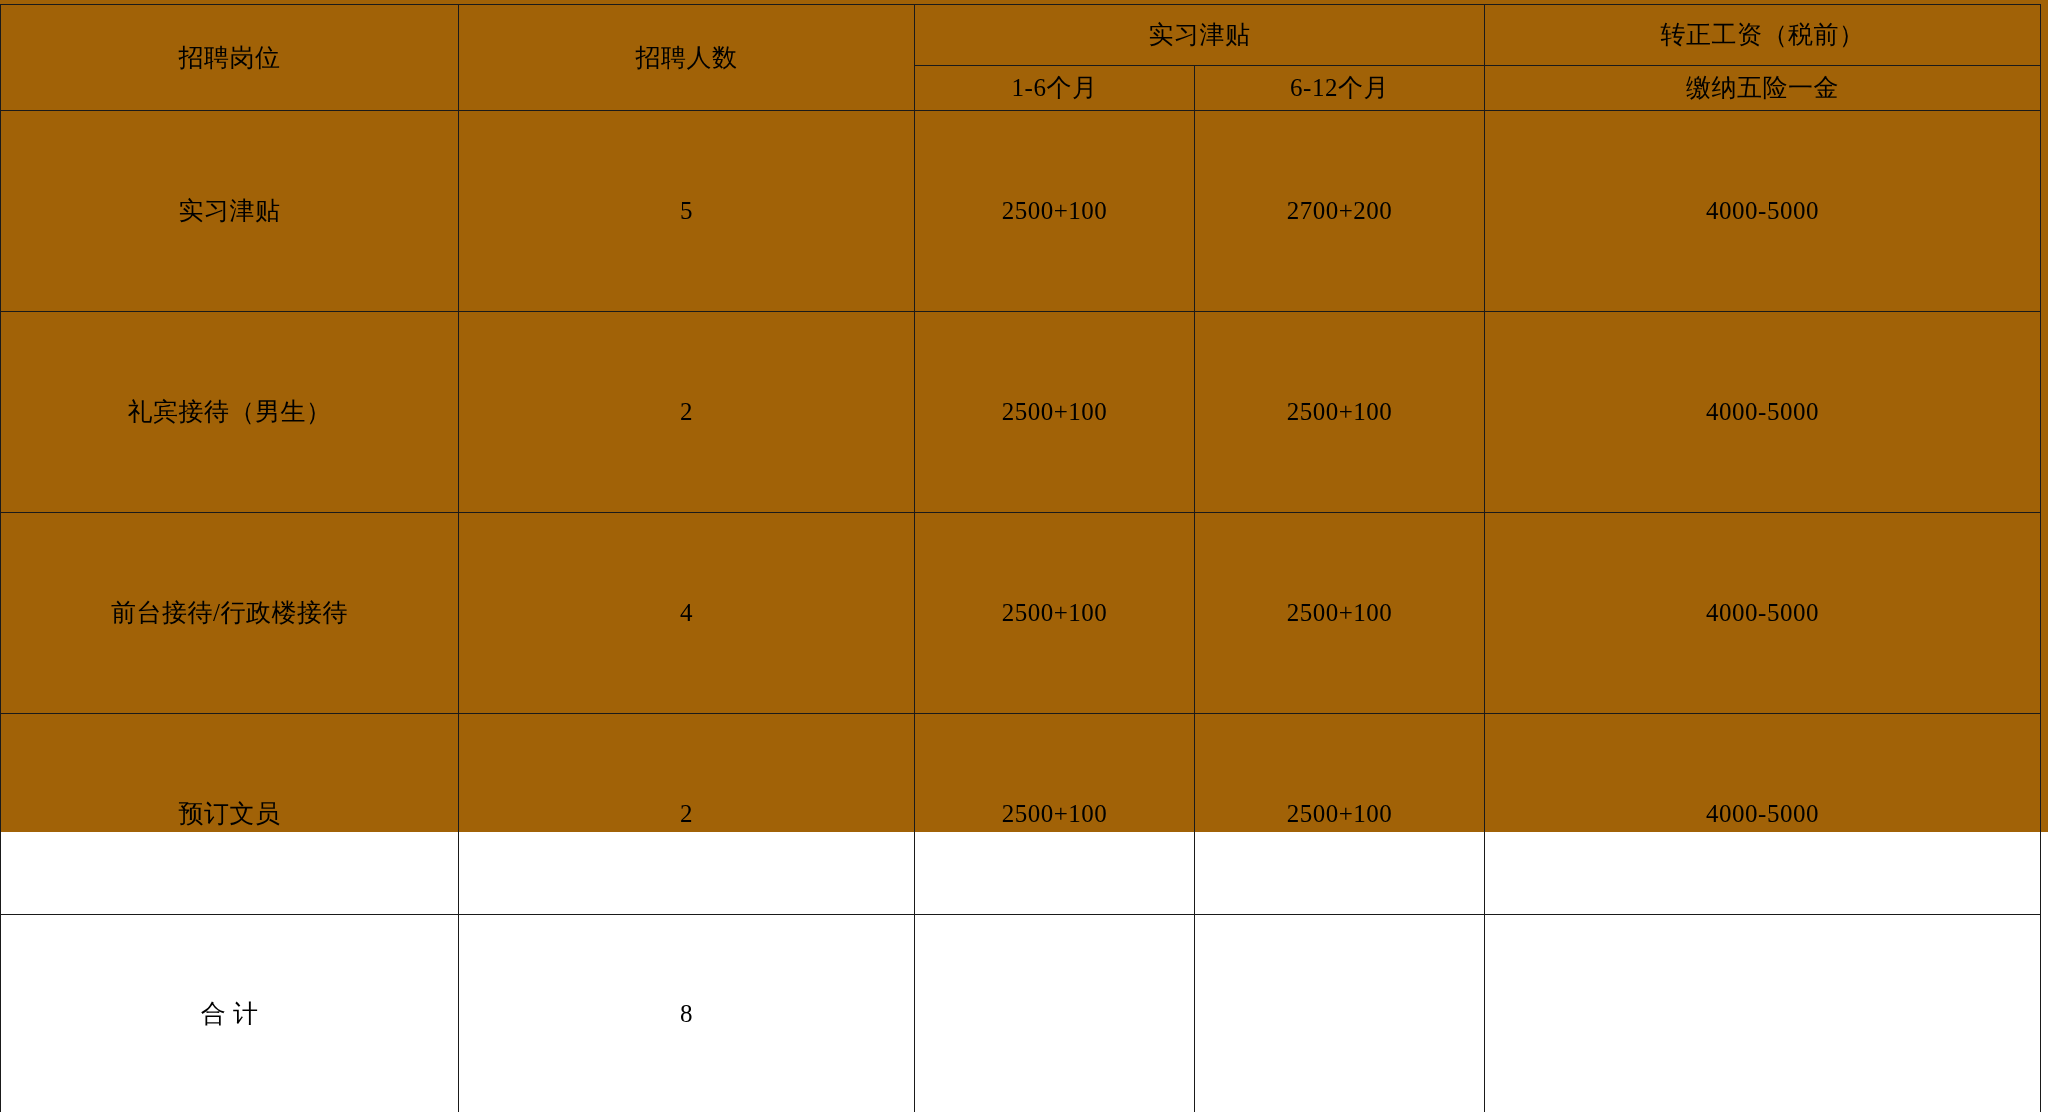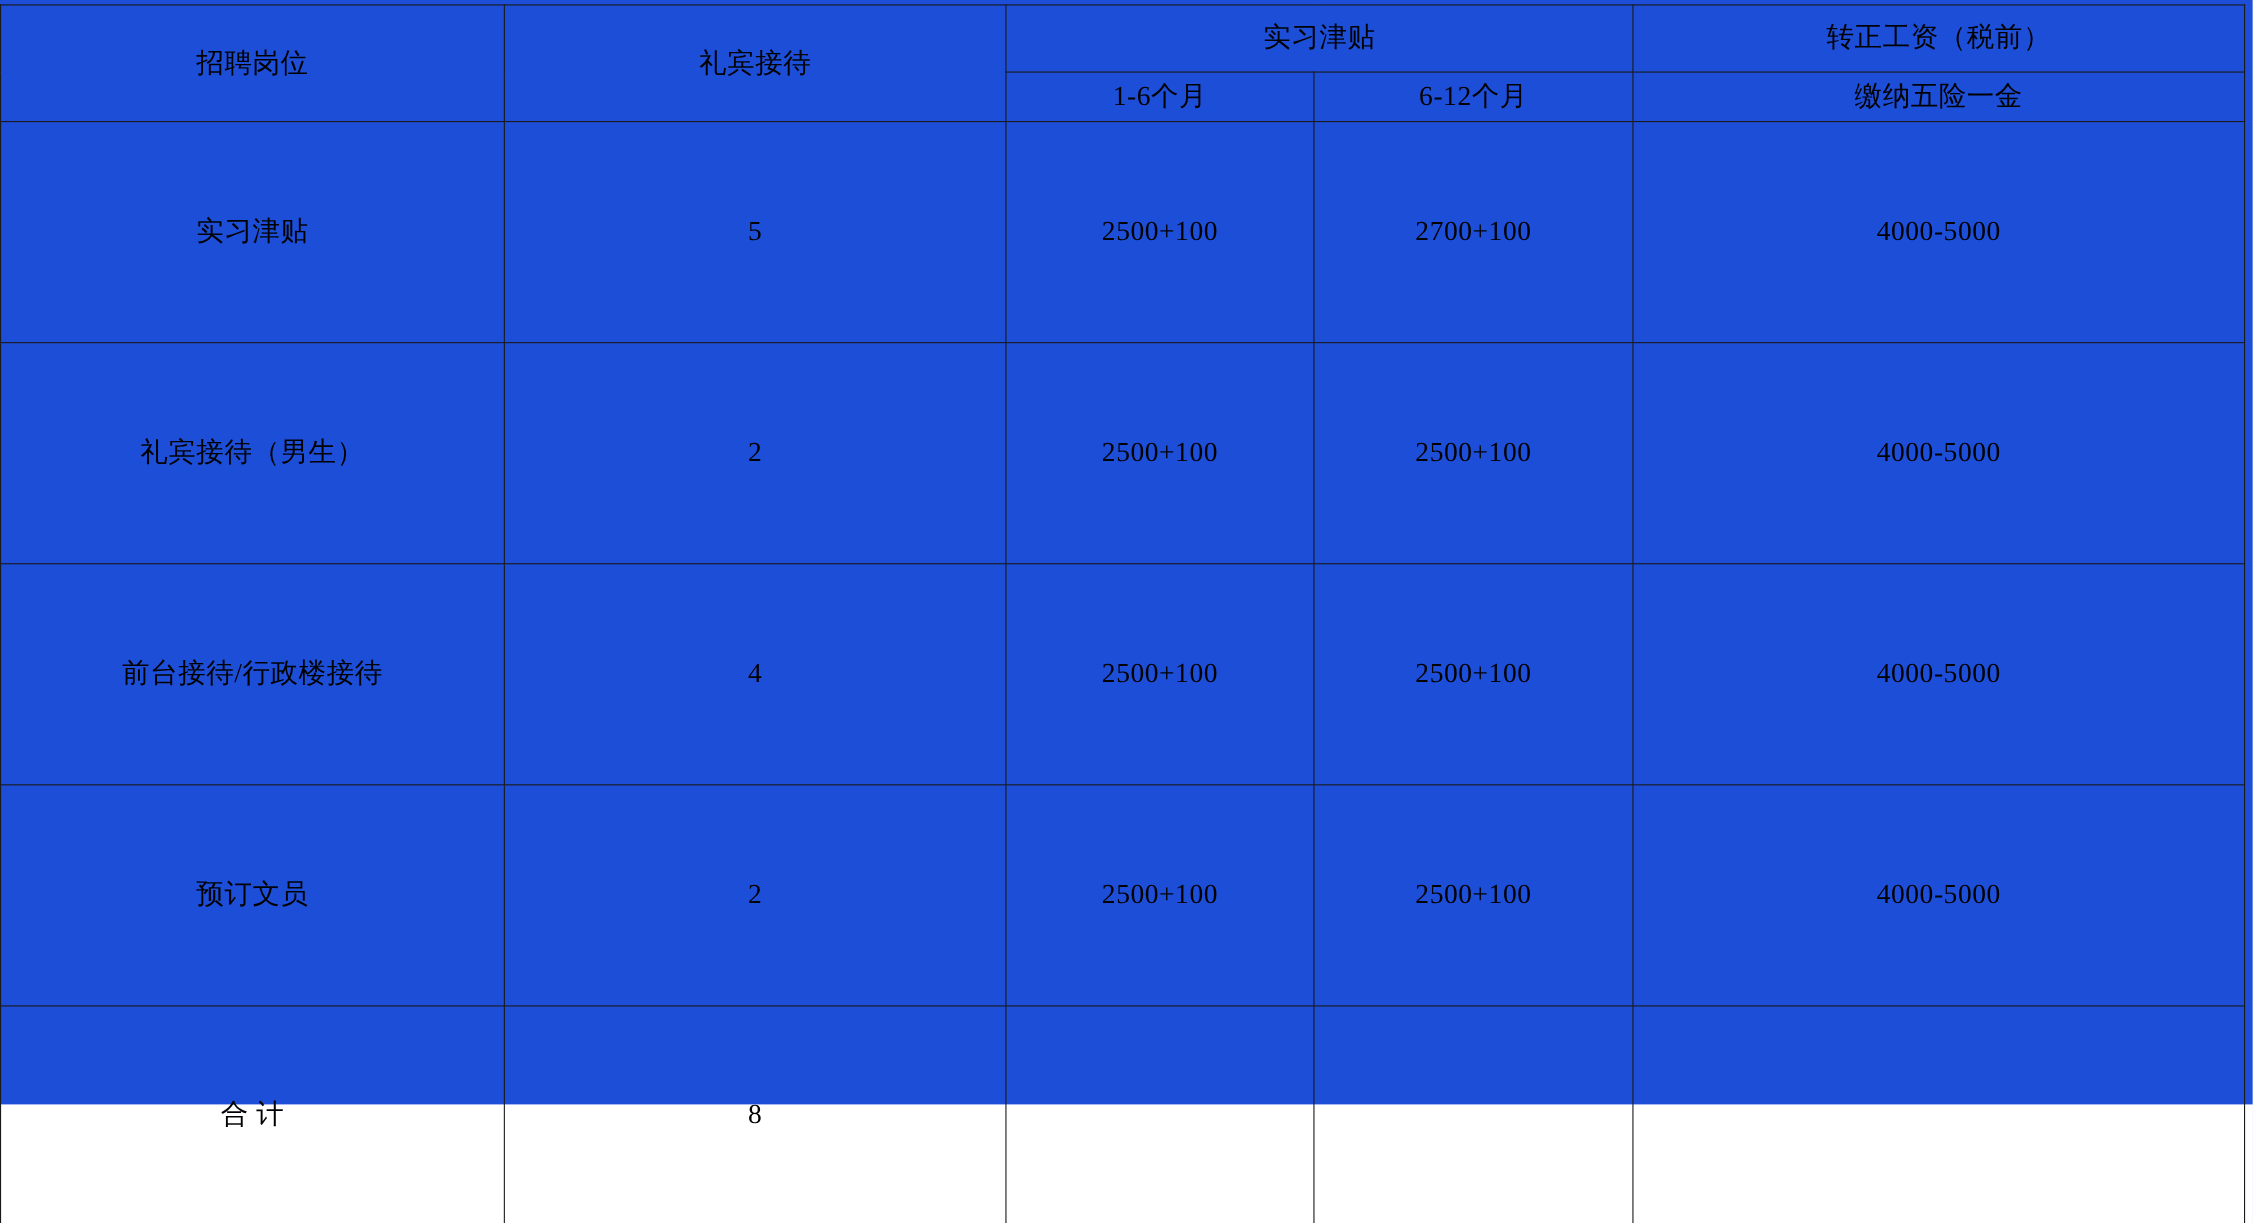--- a/index.html
+++ b/index.html
@@ -10,22 +10,22 @@
   body {
     width: 2048px;
     height: 1112px;
     font-family: "Liberation Serif", "DejaVu Serif", serif;
     color: #000000;
     overflow: hidden;
   }
   .page {
     position: relative;
     width: 2048px;
-    height: 1004px;
-    background: #1d4ed8;
+    height: 832px;
+    background: #a16207;
   }
   table.recruit-table {
     border-collapse: collapse;
     table-layout: fixed;
     position: absolute;
     left: 0px;
     top: 4px;
     width: 2040px;
   }
   table.recruit-table td {
@@ -67,35 +67,35 @@
     <colgroup>
       <col class="c1">
         <col class="c2">
         <col class="c3">
         <col class="c4">
         <col class="c5">
     </colgroup>
     <tbody>
       <tr class="row-head-top">
         <td class="cn no-left" rowspan="2">招聘岗位</td>
-        <td class="cn" rowspan="2">礼宾接待</td>
+        <td class="cn" rowspan="2">招聘人数</td>
         <td class="cn" colspan="2">实习津贴</td>
         <td class="cn no-right">转正工资（税前）</td>
       </tr>
       <tr class="row-head-sub">
         <td class="cn">1-6个月</td>
         <td class="cn">6-12个月</td>
         <td class="cn no-right">缴纳五险一金</td>
       </tr>
 
       <tr class="row-body">
         <td class="cn no-left">实习津贴</td>
         <td class="num">5</td>
         <td class="num">2500+100</td>
-        <td class="num">2700+100</td>
+        <td class="num">2700+200</td>
         <td class="num no-right">4000-5000</td>
       </tr>
 
       <tr class="row-body">
         <td class="cn no-left">礼宾接待（男生）</td>
         <td class="num">2</td>
         <td class="num">2500+100</td>
         <td class="num">2500+100</td>
         <td class="num no-right">4000-5000</td>
       </tr>

